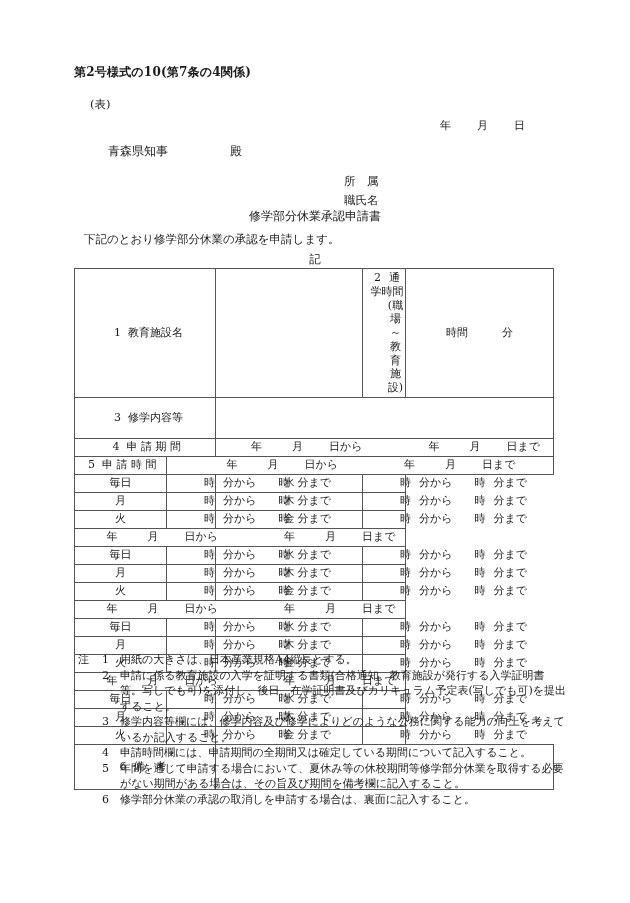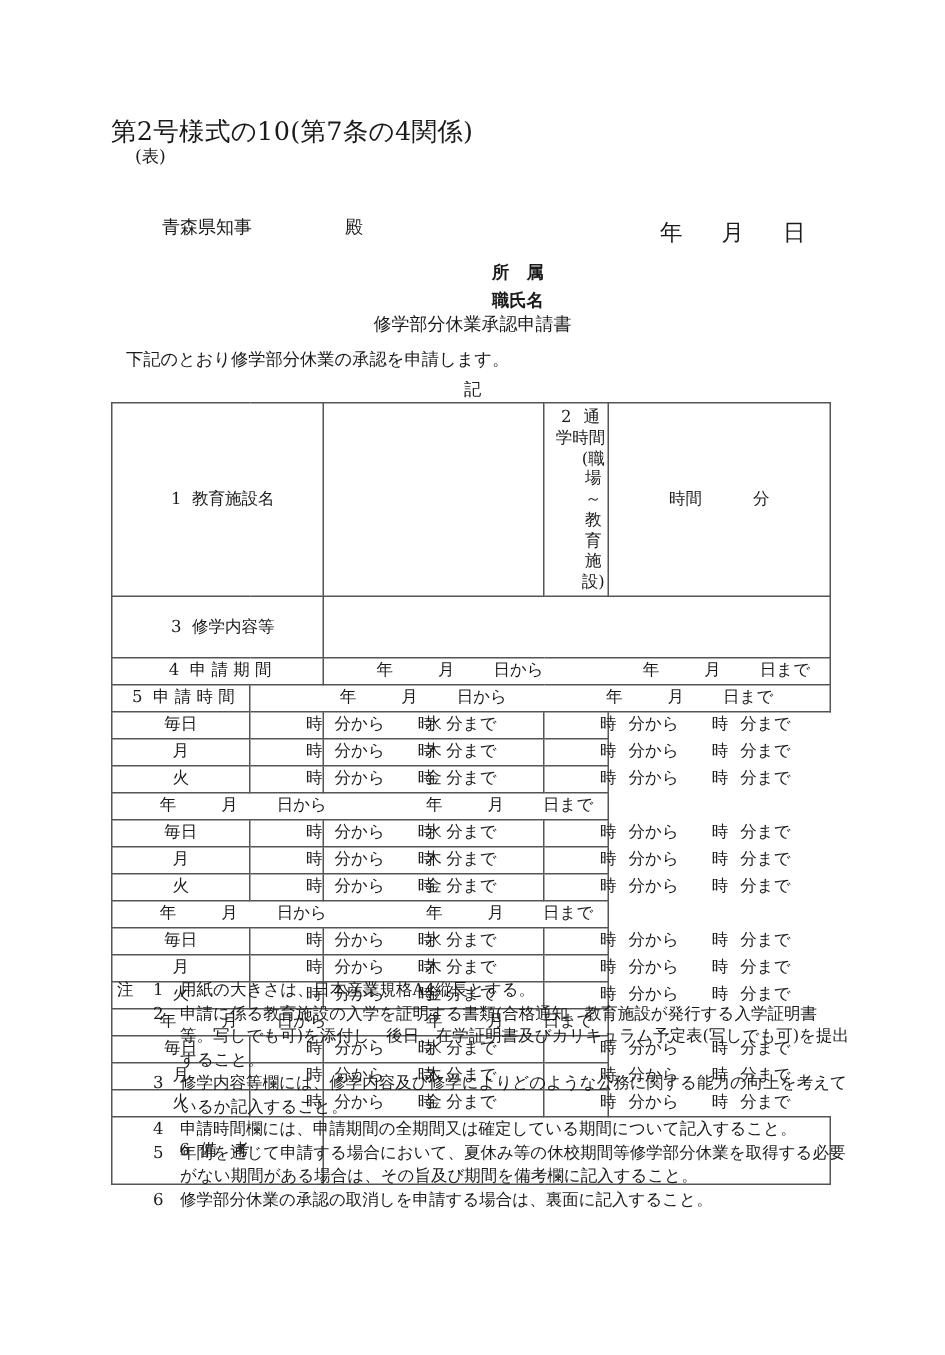--- a/index.html
+++ b/index.html
@@ -18,60 +18,59 @@
   .page {
     position: absolute;
     inset: 0;
     padding: 0;
   }
 
   
   .form-code {
     position: absolute;
     left: 74px;
-    top: 76px;
-    font-size: 17px;
+    top: 64px;
+    font-size: 12px;
     letter-spacing: 0.2px;
     white-space: nowrap;
+    font-weight: bold;
   }
   .form-kind {
     position: absolute;
     left: 90px;
     top: 97px;
     font-size: 11.5px;
     white-space: nowrap;
   }
   .date-line {
     position: absolute;
     left: 440px;
     top: 118px;
-    font-size: 15px;
-    white-space: nowrap;
-    margin-top: 28px;
+    font-size: 11px;
+    white-space: nowrap;
   }
   .date-line span { margin-right: 26px; }
   .date-line span:last-child { margin-right: 0; }
 
   .addressee {
     position: absolute;
     left: 108px;
     top: 143px;
     font-size: 12px;
     white-space: nowrap;
   }
   .addressee .dono { margin-left: 62px; }
 
   .applicant {
     position: absolute;
-    left: 328px;
+    left: 344px;
     top: 172px;
     font-size: 11.5px;
     line-height: 19px;
     white-space: nowrap;
-    font-weight: bold;
   }
 
   .doc-title {
     position: absolute;
     left: 0;
     right: 0;
     top: 208px;
     text-align: center;
     font-size: 12px;
     white-space: nowrap;

